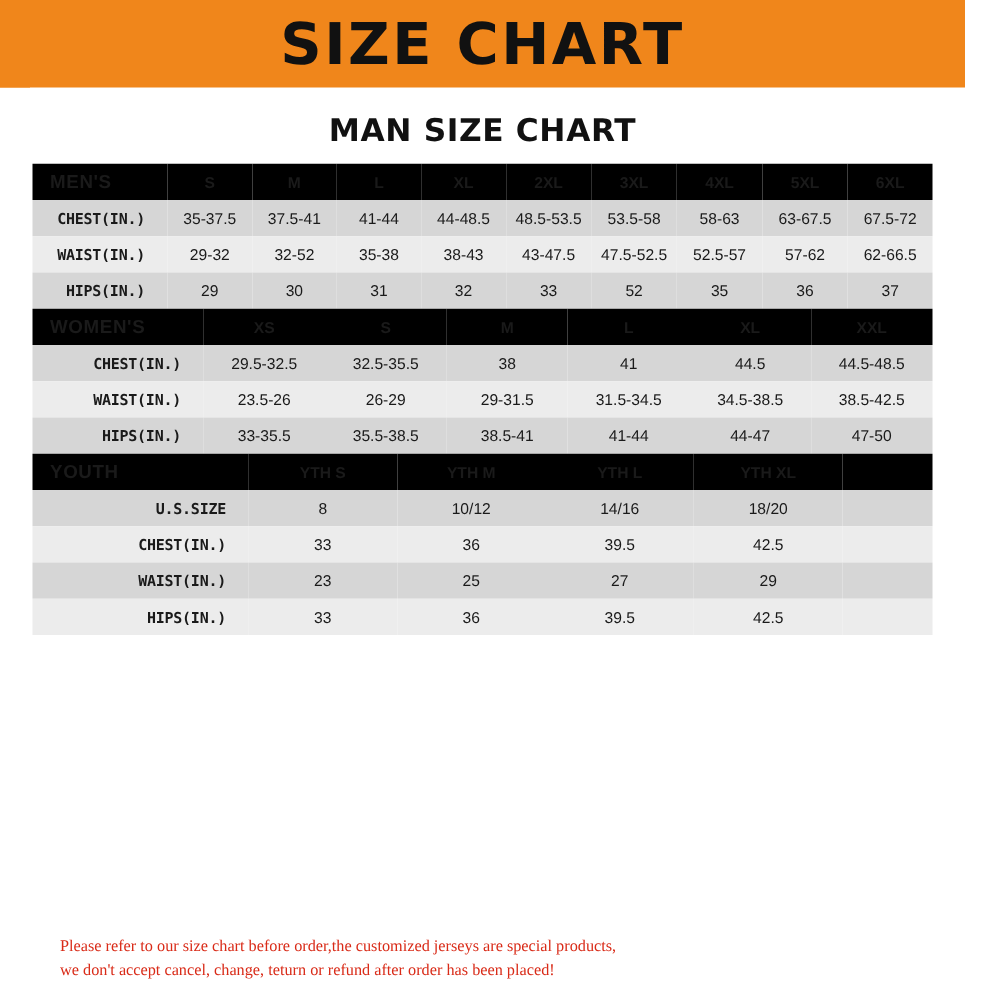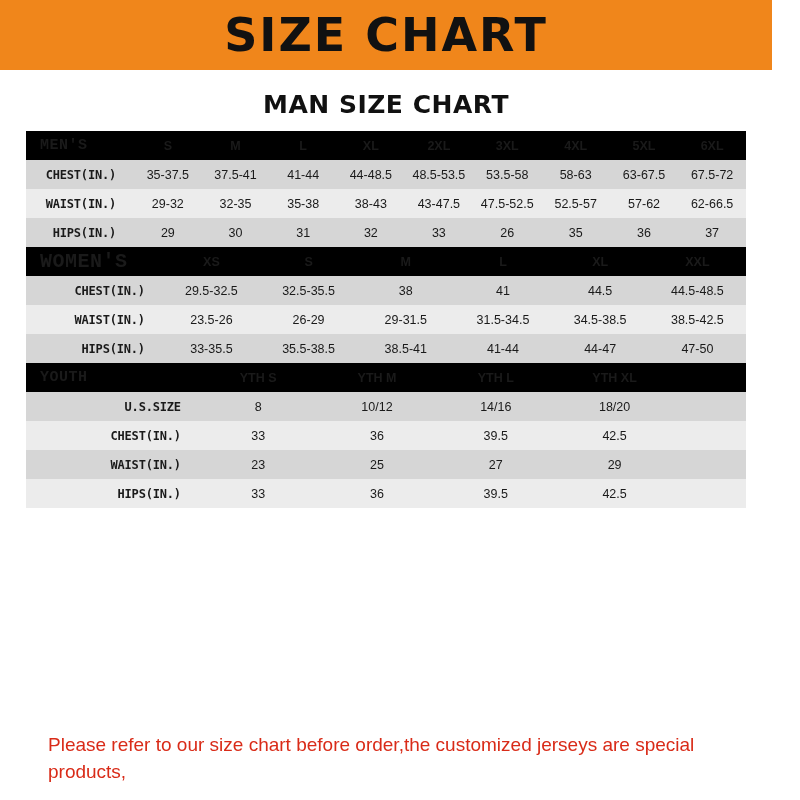--- a/index.html
+++ b/index.html
@@ -78,45 +78,45 @@
   thead th {
     background: #000;
     color: #fff;
     font-weight: bold;
     font-size: 14px;
     height: 34px;
   }
   thead th.first-col {
     text-align: left;
     padding-left: 14px;
-    font-family: Liberation Mono, monospace;
+    font-family: Liberation Sans, sans-serif;
     font-size: 15px;
     letter-spacing: 0.5px;
   }
   tbody td.first-col {
     font-family: "DejaVu Sans Mono", monospace;
     font-size: 12px;
     text-align: right;
     padding-right: 18px;
     letter-spacing: -0.2px;
     font-weight: bold;
   }
   tbody tr.odd td { background: #d6d6d6; }
   tbody tr.even td { background: #ececec; }
 
-  .women-table thead th.first-col { font-size: 20px; }
+  .women-table thead th.first-col { font-size: 15px; }
   .youth-table thead th.first-col { font-size: 15px; }
 
   .footer-note {
     margin-top: auto;
     padding: 12px 22px 14px 22px;
     color: #d92b18;
-    font-size: 19px;
+    font-size: 13px;
     line-height: 1.45;
-    font-family: Liberation Sans, sans-serif;
+    font-family: Liberation Serif, serif;
   }
   .footer-line { display: block; }
 </style>
 </head>
 <body>
 
 <div class="page">
 
   <div class="banner">
     <div class="banner-title">SIZE CHART</div>
@@ -161,37 +161,37 @@
           <td>44-48.5</td>
           <td>48.5-53.5</td>
           <td>53.5-58</td>
           <td>58-63</td>
           <td>63-67.5</td>
           <td>67.5-72</td>
         </tr>
         <tr class="even">
           <td class="first-col">WAIST(IN.)</td>
           <td>29-32</td>
-          <td>32-35</td>
+          <td>32-52</td>
           <td>35-38</td>
           <td>38-43</td>
           <td>43-47.5</td>
           <td>47.5-52.5</td>
           <td>52.5-57</td>
           <td>57-62</td>
           <td>62-66.5</td>
         </tr>
         <tr class="odd">
           <td class="first-col">HIPS(IN.)</td>
           <td>29</td>
           <td>30</td>
           <td>31</td>
           <td>32</td>
           <td>33</td>
-          <td>26</td>
+          <td>52</td>
           <td>35</td>
           <td>36</td>
           <td>37</td>
         </tr>
       </tbody>
     </table>
 
     <table class="size-table women-table">
       <colgroup>
         <col style="width:19%">
@@ -294,16 +294,17 @@
           <td>36</td>
           <td>39.5</td>
           <td>42.5</td>
           <td></td>
         </tr>
       </tbody>
     </table>
 
     <div class="footer-note">
       <span class="footer-line">Please refer to our size chart before order,the customized jerseys are special products,</span>
+      <span class="footer-line">we don't accept cancel, change, teturn or refund after order has been placed!</span>
     </div>
 
   </div>
 </div>
 
 </body></html>

